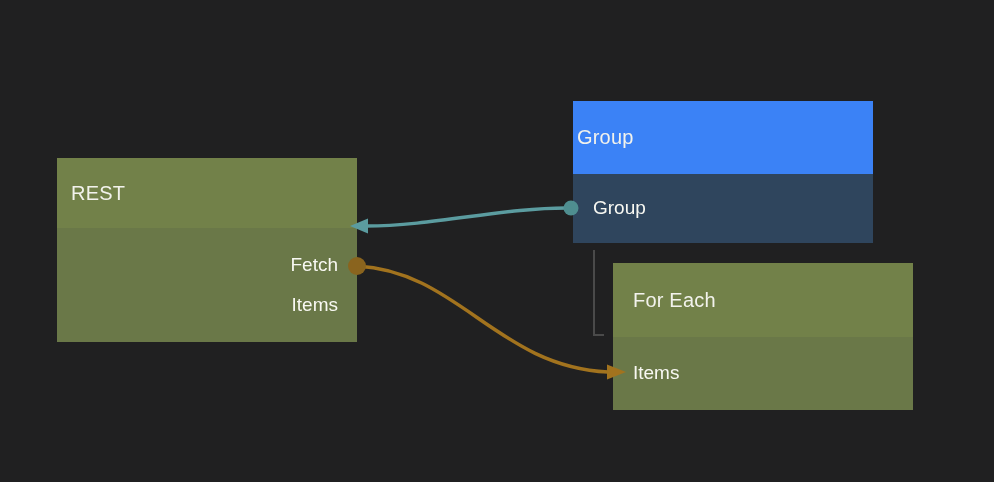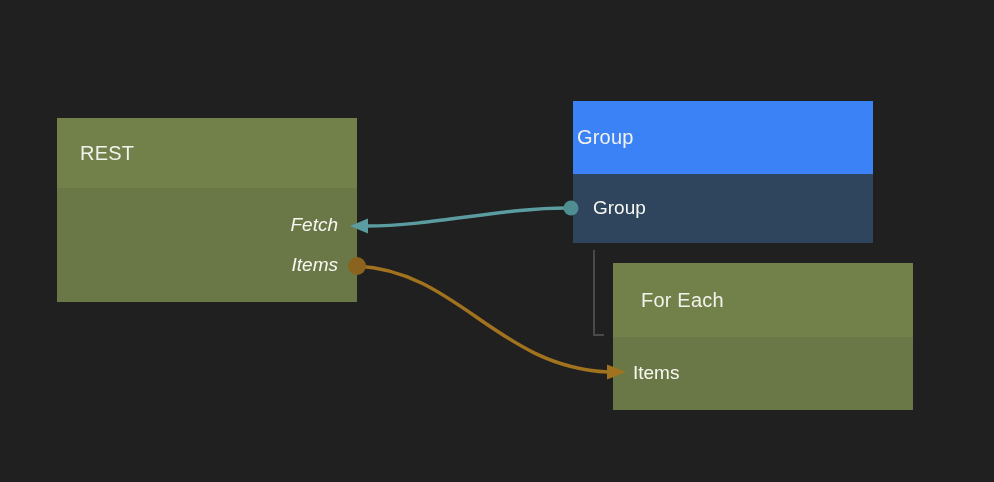--- a/index.html
+++ b/index.html
@@ -21,36 +21,36 @@
   }
   .node-title { white-space: nowrap; }
   .node-body { }
   .port {
     height: 40px;
     display: flex;
     align-items: center;
     font-size: 19px;
     color: #f8f8f2;
   }
-  .port.right { justify-content: flex-end; padding-right: 19px; font-style: italic; }
+  .port.right { justify-content: flex-end; padding-right: 19px; }
   .port.left  { justify-content: flex-start; padding-left: 20px; }
 
   
   .node-rest { left: 57px; top: 118px; width: 300px; }
-  .node-rest .node-header { height: 70px; background: #728149; padding-left: 23px; }
+  .node-rest .node-header { height: 70px; background: #728149; padding-left: 14px; margin-top: 40px; }
   .node-rest .node-body   { background: #6a7848; padding: 17px 0; }
 
   
   .node-group { left: 573px; top: 101px; width: 300px; }
   .node-group .node-header { height: 73px; background: #3b82f6; padding-left: 4px; }
   .node-group .node-body   { background: #2f455d; padding: 14px 0 15px 0; }
 
   
   .node-foreach { left: 613px; top: 263px; width: 300px; }
-  .node-foreach .node-header { height: 74px; background: #728149; padding-left: 28px; }
+  .node-foreach .node-header { height: 74px; background: #728149; padding-left: 20px; }
   .node-foreach .node-body   { background: #6a7848; padding: 16px 0 17px 0; }
 
   svg.wires {
     position: absolute;
     left: 0; top: 0;
     width: 994px; height: 482px;
     z-index: 5;
     pointer-events: none;
   }
 </style>

